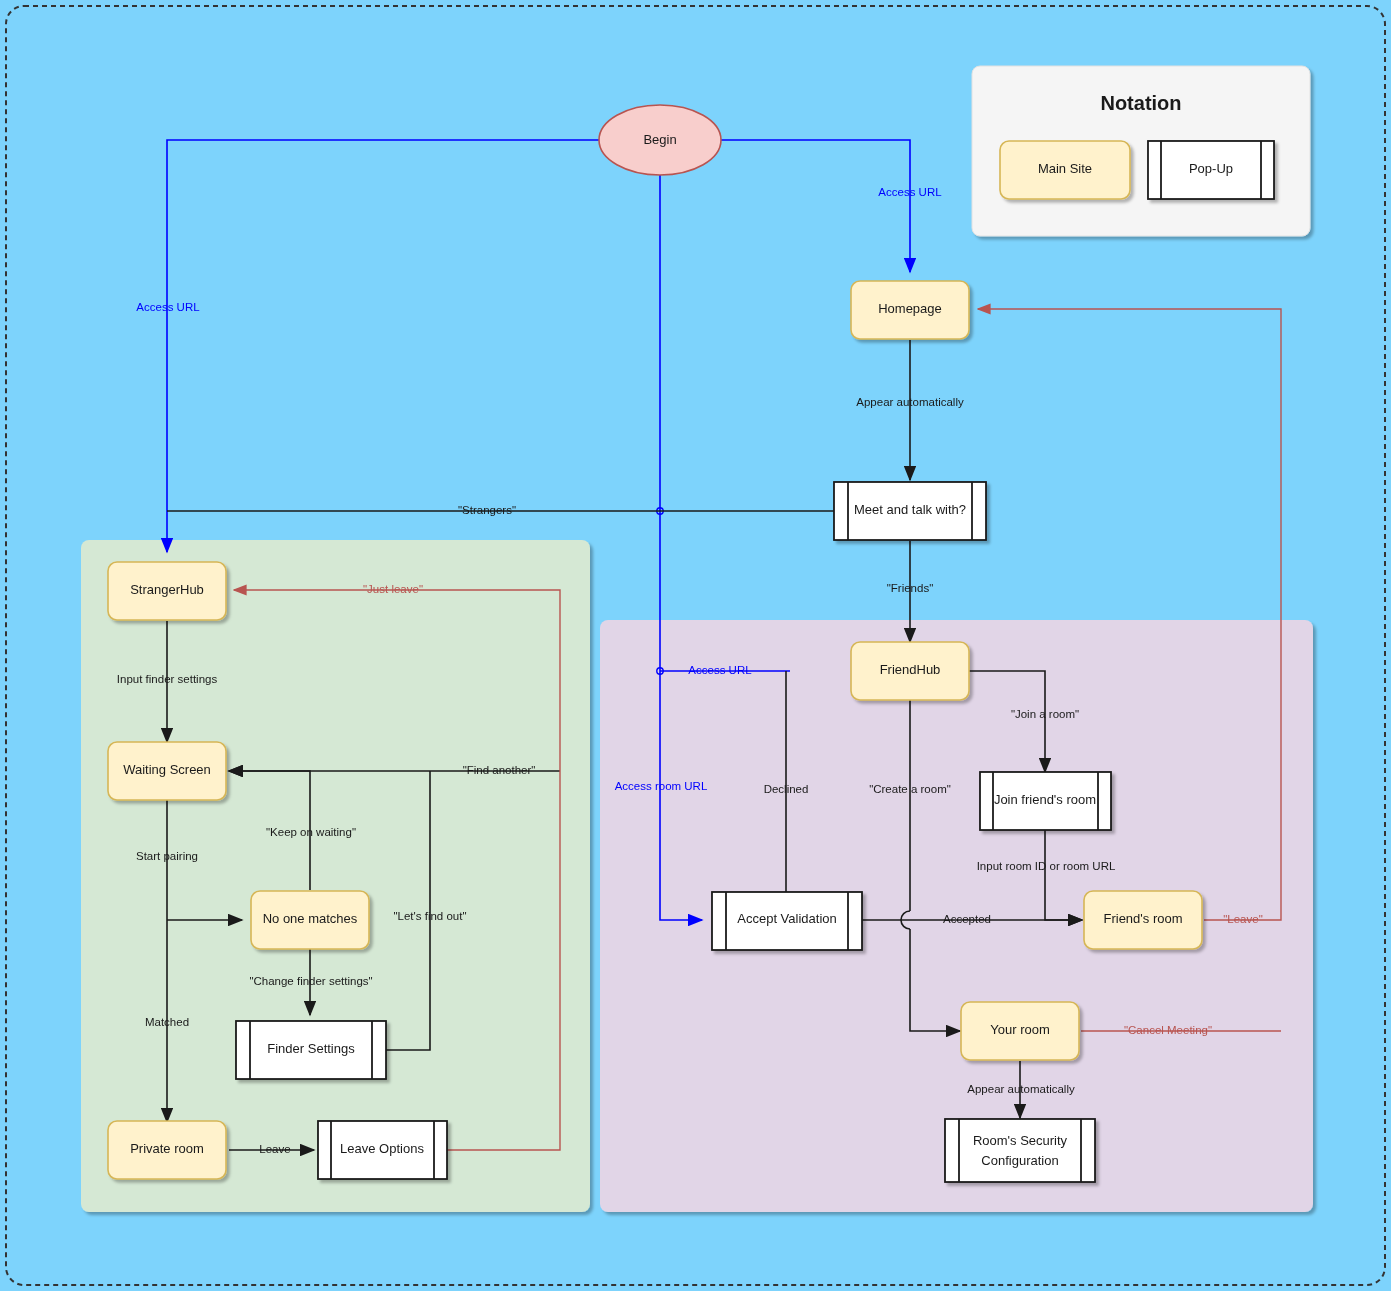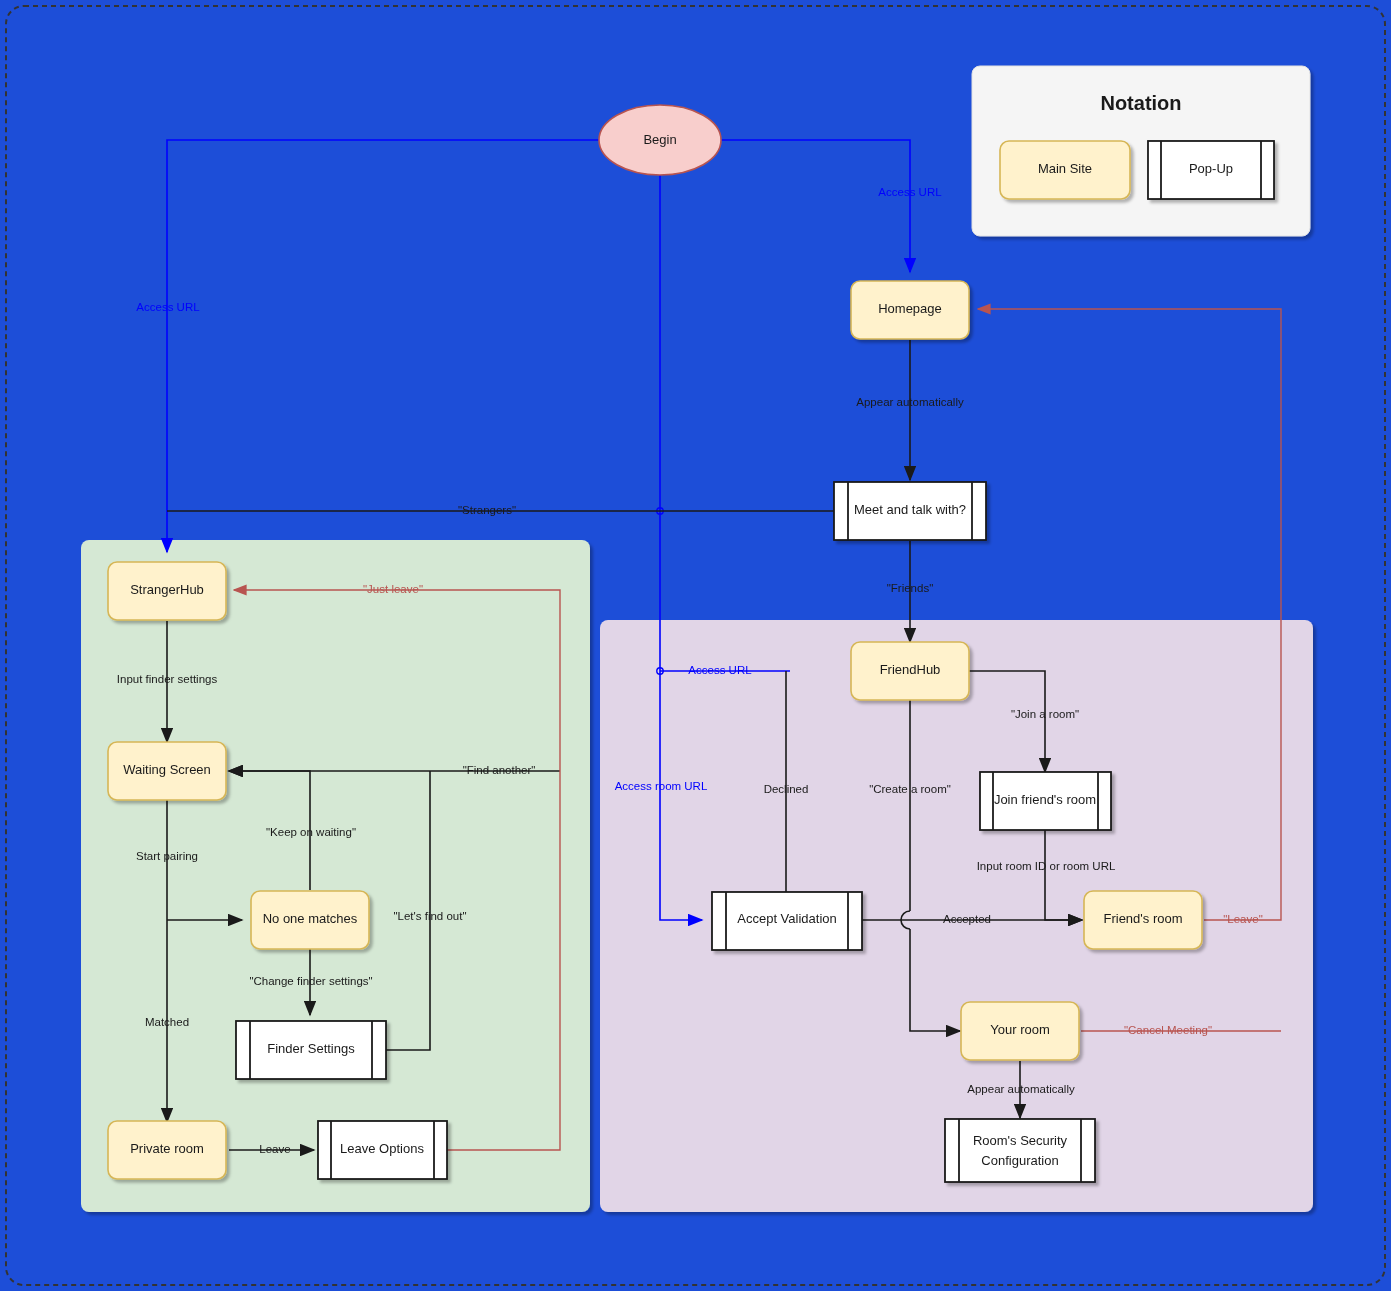--- a/index.html
+++ b/index.html
@@ -1,17 +1,17 @@
 <!DOCTYPE html>
 <html><head>
 <meta charset="utf-8">
 <style>
   html,body{margin:0;padding:0;background:#ffffff;}
   body{font-family:"Liberation Sans","DejaVu Sans",sans-serif;}
-  #canvas{position:relative;width:1391px;height:1291px;background:#1d4ed8;overflow:hidden;}
+  #canvas{position:relative;width:1391px;height:1291px;background:#7dd3fc;overflow:hidden;}
   svg{position:absolute;left:0;top:0;}
   text{font-family:"Liberation Sans","DejaVu Sans",sans-serif;dominant-baseline:middle;}
   .node-label{font-size:13px;fill:#1a1a1a;text-anchor:middle;}
   .edge-label{font-size:11.5px;fill:#1a1a1a;text-anchor:middle;}
   .edge-label-blue{font-size:11.5px;fill:#0000ff;text-anchor:middle;}
   .edge-label-red{font-size:11.5px;fill:#b85450;text-anchor:middle;}
   .legend-title{font-size:20px;font-weight:bold;fill:#1a1a1a;text-anchor:middle;}
   .flow{fill:none;stroke:#1a1a1a;stroke-width:1.6;}
   .flow-blue{fill:none;stroke:#0000ff;stroke-width:1.6;}
   .flow-red{fill:none;stroke:#b85450;stroke-width:1.4;}

